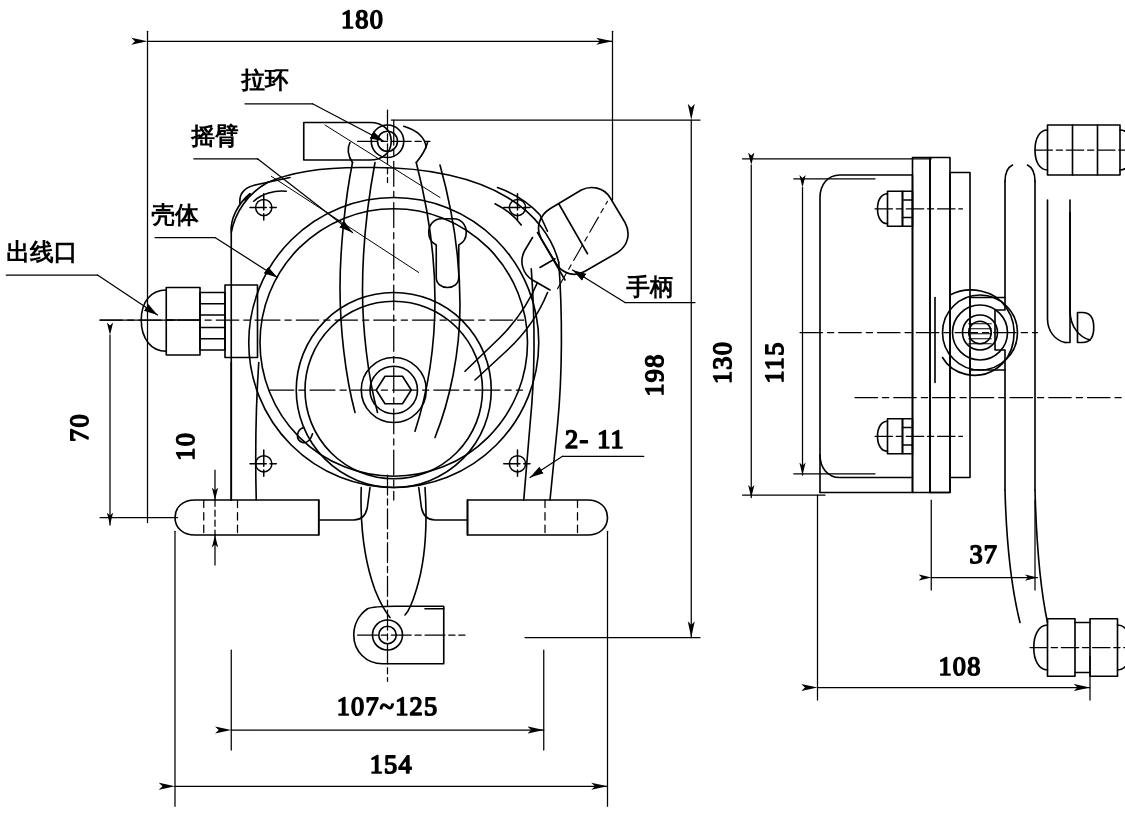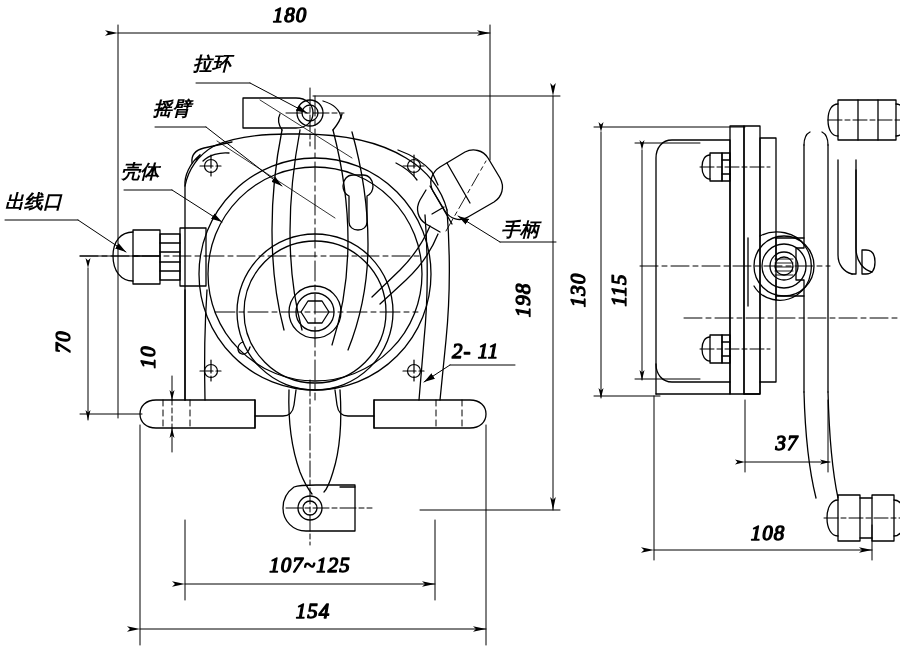--- a/index.html
+++ b/index.html
@@ -1,18 +1,18 @@
 <!DOCTYPE html>
 <html><head>
 <meta charset="utf-8">
 <style>
   html,body{margin:0;padding:0;background:#ffffff;}
   body{width:900px;height:660px;overflow:hidden;
        font-family:"Liberation Serif", serif;}
-  #sheet{position:relative;width:900px;height:592px;background:#fff;font-style:italic;}
+  #sheet{position:relative;width:900px;height:592px;background:#fff;}
   svg{display:block;}
   text{fill:#000;}
   .dimtxt{font-family:"Liberation Serif", serif;font-size:21px;letter-spacing:1px;}
   .cntxt{font-family:"DejaVu Sans", sans-serif;font-size:19px;font-weight:700;}
 </style>
 </head>
 <body>
 
 <div id="sheet">
 <svg width="900" height="660" viewBox="0 0 900 660" shape-rendering="geometricPrecision">

